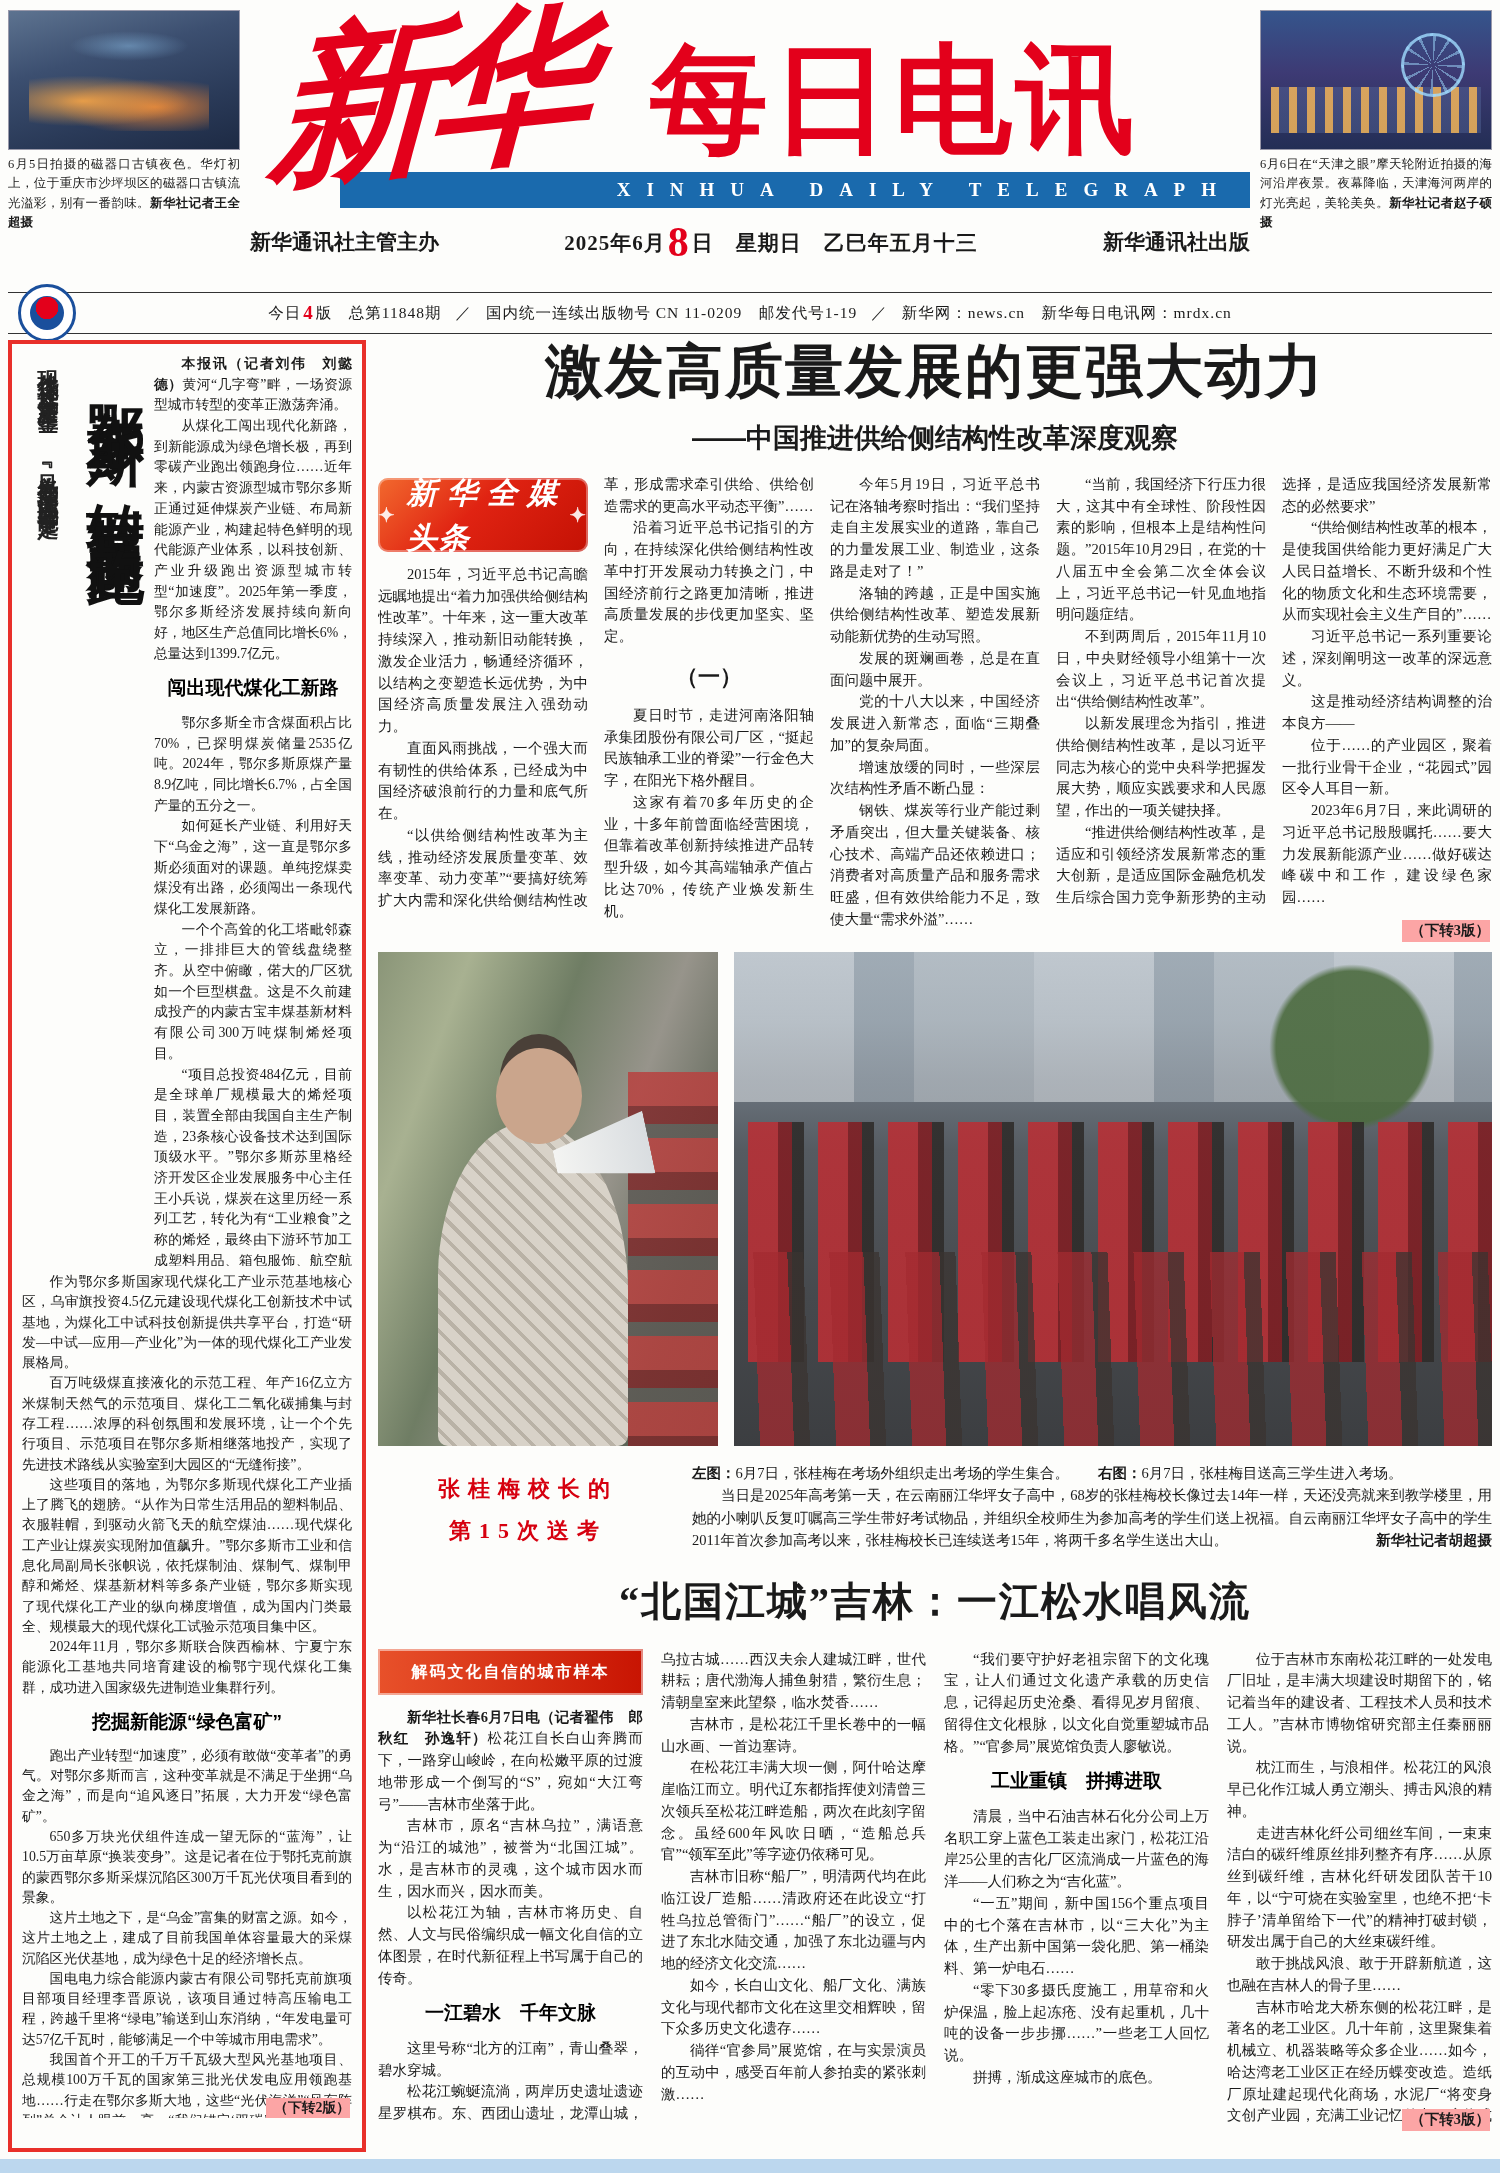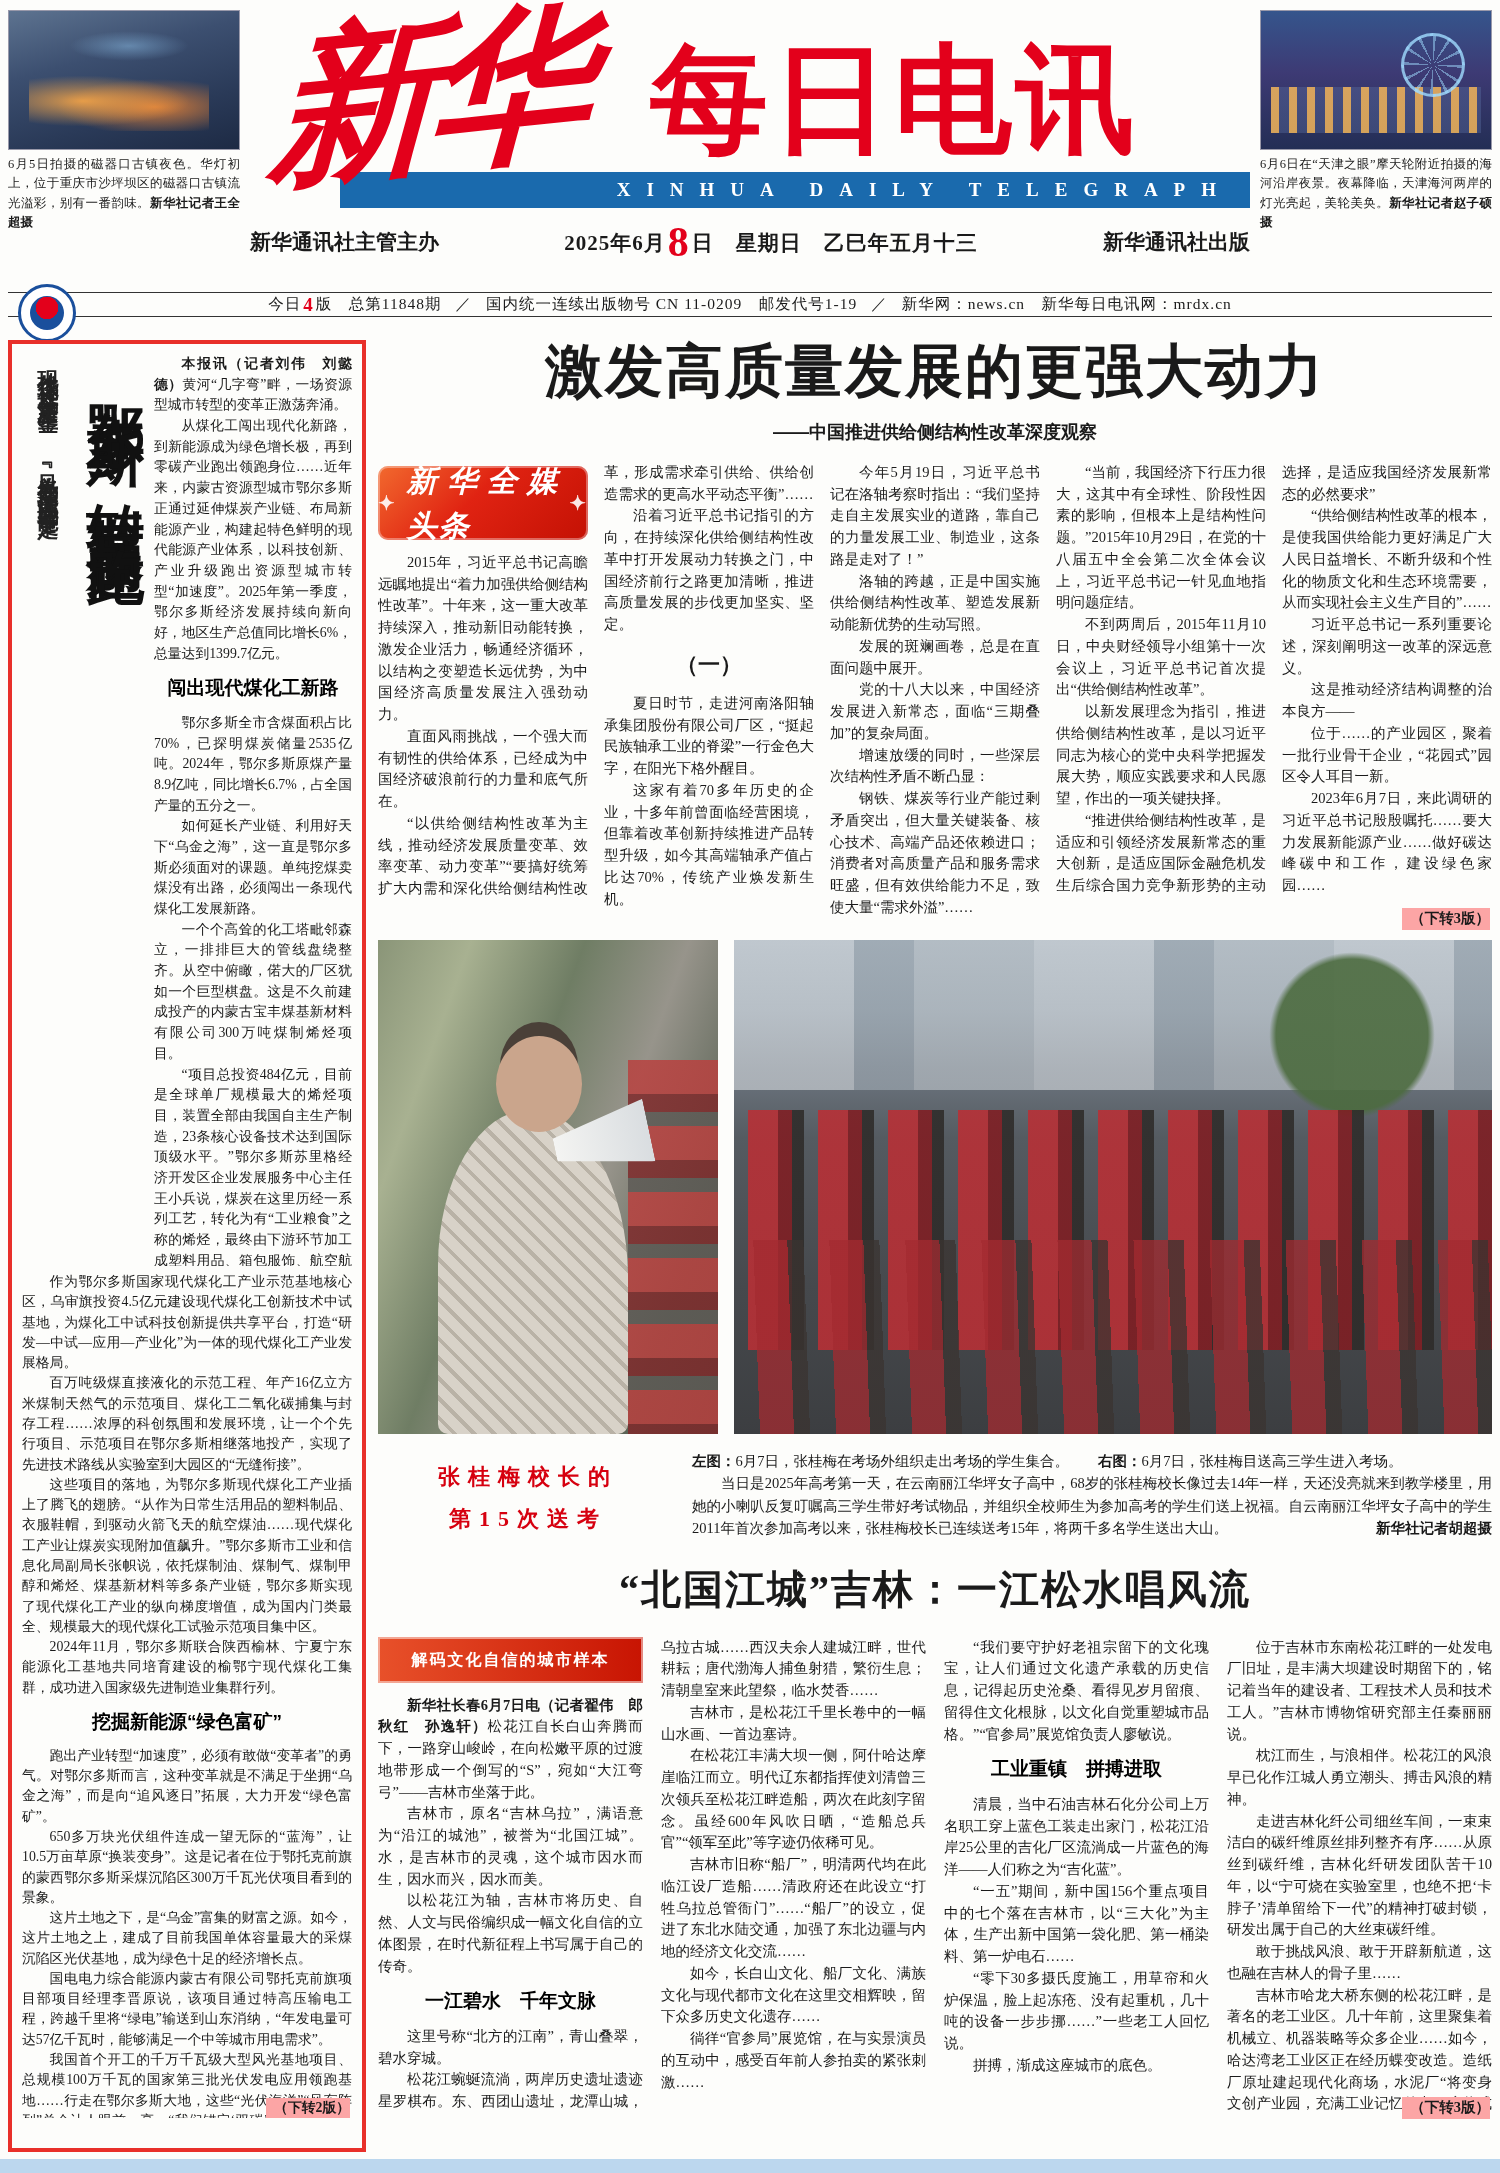--- a/index.html
+++ b/index.html
@@ -18,42 +18,42 @@
   .ph-chongqing i,.ph-tianjin i{display:block;position:absolute;}
   .masthead { position:absolute; left:250px; top:4px; width:1000px; height:250px; }
   .m-script { position:absolute; left:20px; top:6px; font-size:168px; line-height:1; color:#e3001b; font-style:italic; font-weight:bold; transform:rotate(-6deg) skewX(-8deg); letter-spacing:-14px; z-index:3; font-family:"DejaVu Serif",serif; }
   .m-title { position:absolute; left:400px; top:38px; font-size:118px; line-height:1; color:#e3001b; font-weight:900; letter-spacing:4px; z-index:2; font-family:"Liberation Serif",serif; }
   .m-band { position:absolute; left:90px; top:168px; width:910px; height:36px; background:#1a6aad; z-index:1; }
   .m-eng { position:absolute; right:18px; top:7px; color:#fff; font-size:19px; font-weight:bold; letter-spacing:16px; font-family:"Liberation Serif",serif; }
   .dateline { position:absolute; left:0; top:214px; width:1000px; display:flex; align-items:center; justify-content:space-between; font-size:21px; font-weight:bold; }
   .dateline .mid { font-size:21px; letter-spacing:1px; }
   .dateline .big8 { color:#e3001b; font-size:42px; font-weight:bold; vertical-align:-6px; padding:0 2px; }
   
-  .infobar { position:absolute; left:8px; top:292px; width:1484px; height:25px; border-top:1.5px solid #333; border-bottom:1.5px solid #333; display:flex; align-items:center; justify-content:center; font-size:15.5px; letter-spacing:1px; }
+  .infobar { position:absolute; left:8px; top:292px; width:1484px; height:42px; border-top:1.5px solid #333; border-bottom:1.5px solid #333; display:flex; align-items:center; justify-content:center; font-size:15.5px; letter-spacing:1px; }
   .infobar .red { color:#e3001b; font-weight:bold; font-size:19px; padding:0 2px; }
   .infobar .sep { padding:0 14px; }
   .logo { position:absolute; left:10px; top:-9px; width:58px; height:58px; border-radius:50%; border:3px solid #1a4f9c; background:#fff; display:flex; align-items:center; justify-content:center; }
   .logo i { width:34px; height:34px; border-radius:50%; background:radial-gradient(circle at 50% 35%,#e3001b 0 40%,#1a4f9c 41% 100%); }
 
   
   .redbox { position:absolute; left:8px; top:340px; width:358px; height:1812px; border:4px solid #e8302a; background:#fdfdfb; padding:10px 10px 8px 10px; }
   .rb-top { display:flex; height:912px; overflow:hidden; }
   .v-sub { writing-mode:vertical-rl; font-family:"Liberation Sans",sans-serif; font-weight:bold; font-size:21px; letter-spacing:3px; width:40px; color:#222; }
   .v-sub .s2 { margin-inline-start:56px; }
   .v-head { writing-mode:vertical-rl; font-size:58px; font-weight:900; letter-spacing:8px; width:86px; line-height:1.15; color:#111; font-family:"Liberation Serif",serif; padding-top:4px; }
   .rb-col { flex:1; font-size:13.8px; line-height:1.5; overflow:hidden; padding-left:6px; text-align:justify; }
   .rb-bottom { position:relative; margin-top:6px; height:846px; overflow:hidden; font-size:13.8px; line-height:1.47; text-align:justify; }
   .para { text-indent:2em; }
   h3.subhead { font-family:"Liberation Sans",sans-serif; font-size:19px; text-align:center; margin:10px 0; color:#000; }
   .turn { position:absolute; right:2px; bottom:0; background:#fca5a5; padding-left:8px; font-weight:bold; }
 
   
   .main { position:absolute; left:378px; top:340px; width:1114px; }
   .lead-head { font-size:58px; font-weight:900; text-align:center; letter-spacing:2px; line-height:1.1; font-family:"Liberation Serif",serif; }
-  .lead-deck { font-size:18px; font-weight:bold; text-align:center; margin-top:16px; font-family:"Liberation Sans",sans-serif; }
+  .lead-deck { font-size:27px; font-weight:bold; text-align:center; margin-top:16px; font-family:"Liberation Sans",sans-serif; }
   .mbody { position:relative; margin-top:18px; height:468px; column-count:5; column-gap:16px; column-fill:auto; font-size:14.5px; line-height:1.5; text-align:justify; overflow:hidden; }
   .badge-toutiao { break-inside:avoid; width:100%; height:74px; border-radius:10px; background:linear-gradient(135deg,#f26a2e 0%,#e02312 45%,#c41104 100%); color:#fff; display:flex; align-items:center; justify-content:center; gap:10px; font-size:30px; font-weight:900; font-style:italic; letter-spacing:2px; margin:4px 0 12px 0; box-shadow:inset 0 0 0 2px rgba(255,255,255,.35); font-family:"Liberation Sans",sans-serif; }
   .badge-toutiao .star { font-size:20px; font-style:normal; opacity:.9; }
   h3.mark { font-size:22px; margin:12px 0; font-family:"Liberation Serif",serif; text-align:center; font-weight:bold;}
   
   .photos { display:flex; gap:16px; margin-top:10px; }
   .ph-mega { position:relative; width:340px; height:494px; overflow:hidden; background:linear-gradient(110deg,#8a9578 0%,#a8b191 18%,#6f7d64 40%,#97948b 60%,#5c6456 82%,#474f44 100%); }
   .ph-mega .coat { position:absolute; left:60px; top:170px; width:190px; height:324px; background:repeating-linear-gradient(45deg,#d8d2c8 0 10px,#b9b2a6 10px 14px); border-radius:48% 52% 10px 10px; }
   .ph-mega .head { position:absolute; left:118px; top:96px; width:86px; height:96px; border-radius:50%; background:#caa58c; box-shadow:0 -18px 0 -4px #4a4038; }
   .ph-mega .mega { position:absolute; left:176px; top:168px; width:96px; height:64px; background:linear-gradient(90deg,#f4f4f2,#d9dde0); clip-path:polygon(0 32%,100% 0,100% 100%,0 68%); transform:rotate(-12deg); }

